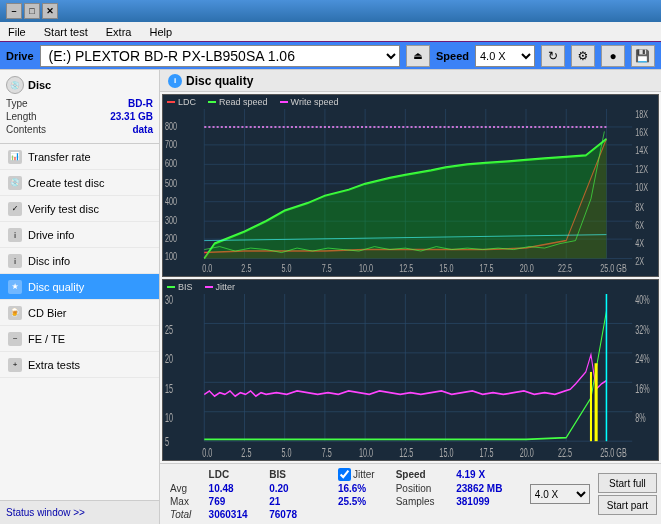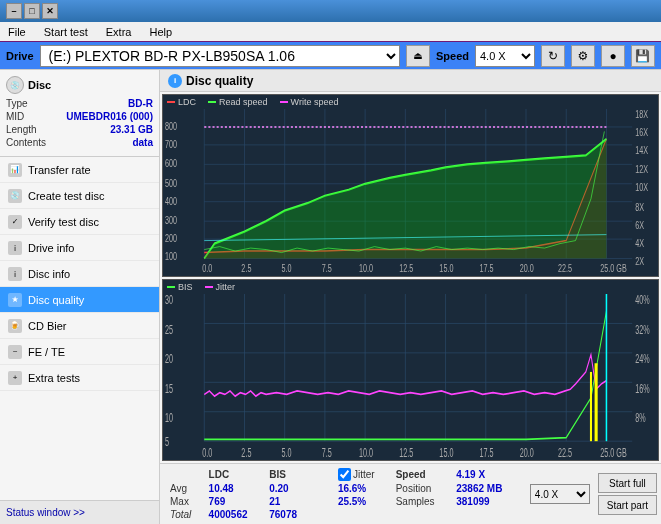--- a/index.html
+++ b/index.html
@@ -364,24 +364,20 @@
   <div class="sidebar">
 
     <div class="disc-panel">
       <div class="disc-header">
         <div class="disc-icon">💿</div>
         <span class="disc-title">Disc</span>
       </div>
       <div class="disc-row">
         <span class="disc-row-label">Type</span>
         <span class="disc-row-value">BD-R</span>
-      </div>
-      <div class="disc-row">
-        <span class="disc-row-label">MID</span>
-        <span class="disc-row-value">UMEBDR016 (000)</span>
       </div>
       <div class="disc-row">
         <span class="disc-row-label">Length</span>
         <span class="disc-row-value">23.31 GB</span>
       </div>
       <div class="disc-row">
         <span class="disc-row-label">Contents</span>
         <span class="disc-row-value data">data</span>
       </div>
     </div>
@@ -633,21 +629,21 @@
           <td style="color:#333;">Max</td>
           <td class="val">769</td>
           <td class="val">21</td>
           <td></td>
           <td class="val">25.5%</td>
           <td style="color:#333;">Samples</td>
           <td class="val">381099</td>
         </tr>
         <tr>
           <td style="color:#333;font-style:italic;">Total</td>
-          <td class="val">4000562</td>
+          <td class="val">3060314</td>
           <td class="val">76078</td>
           <td></td>
           <td></td>
           <td></td>
           <td></td>
         </tr>
       </tbody>
         </table>
       <div style="display:flex;flex-direction:column;gap:2px;justify-content:center;margin-left:4px;">
         <select style="font-size:10px;height:20px;width:60px;border:1px solid #888;">

